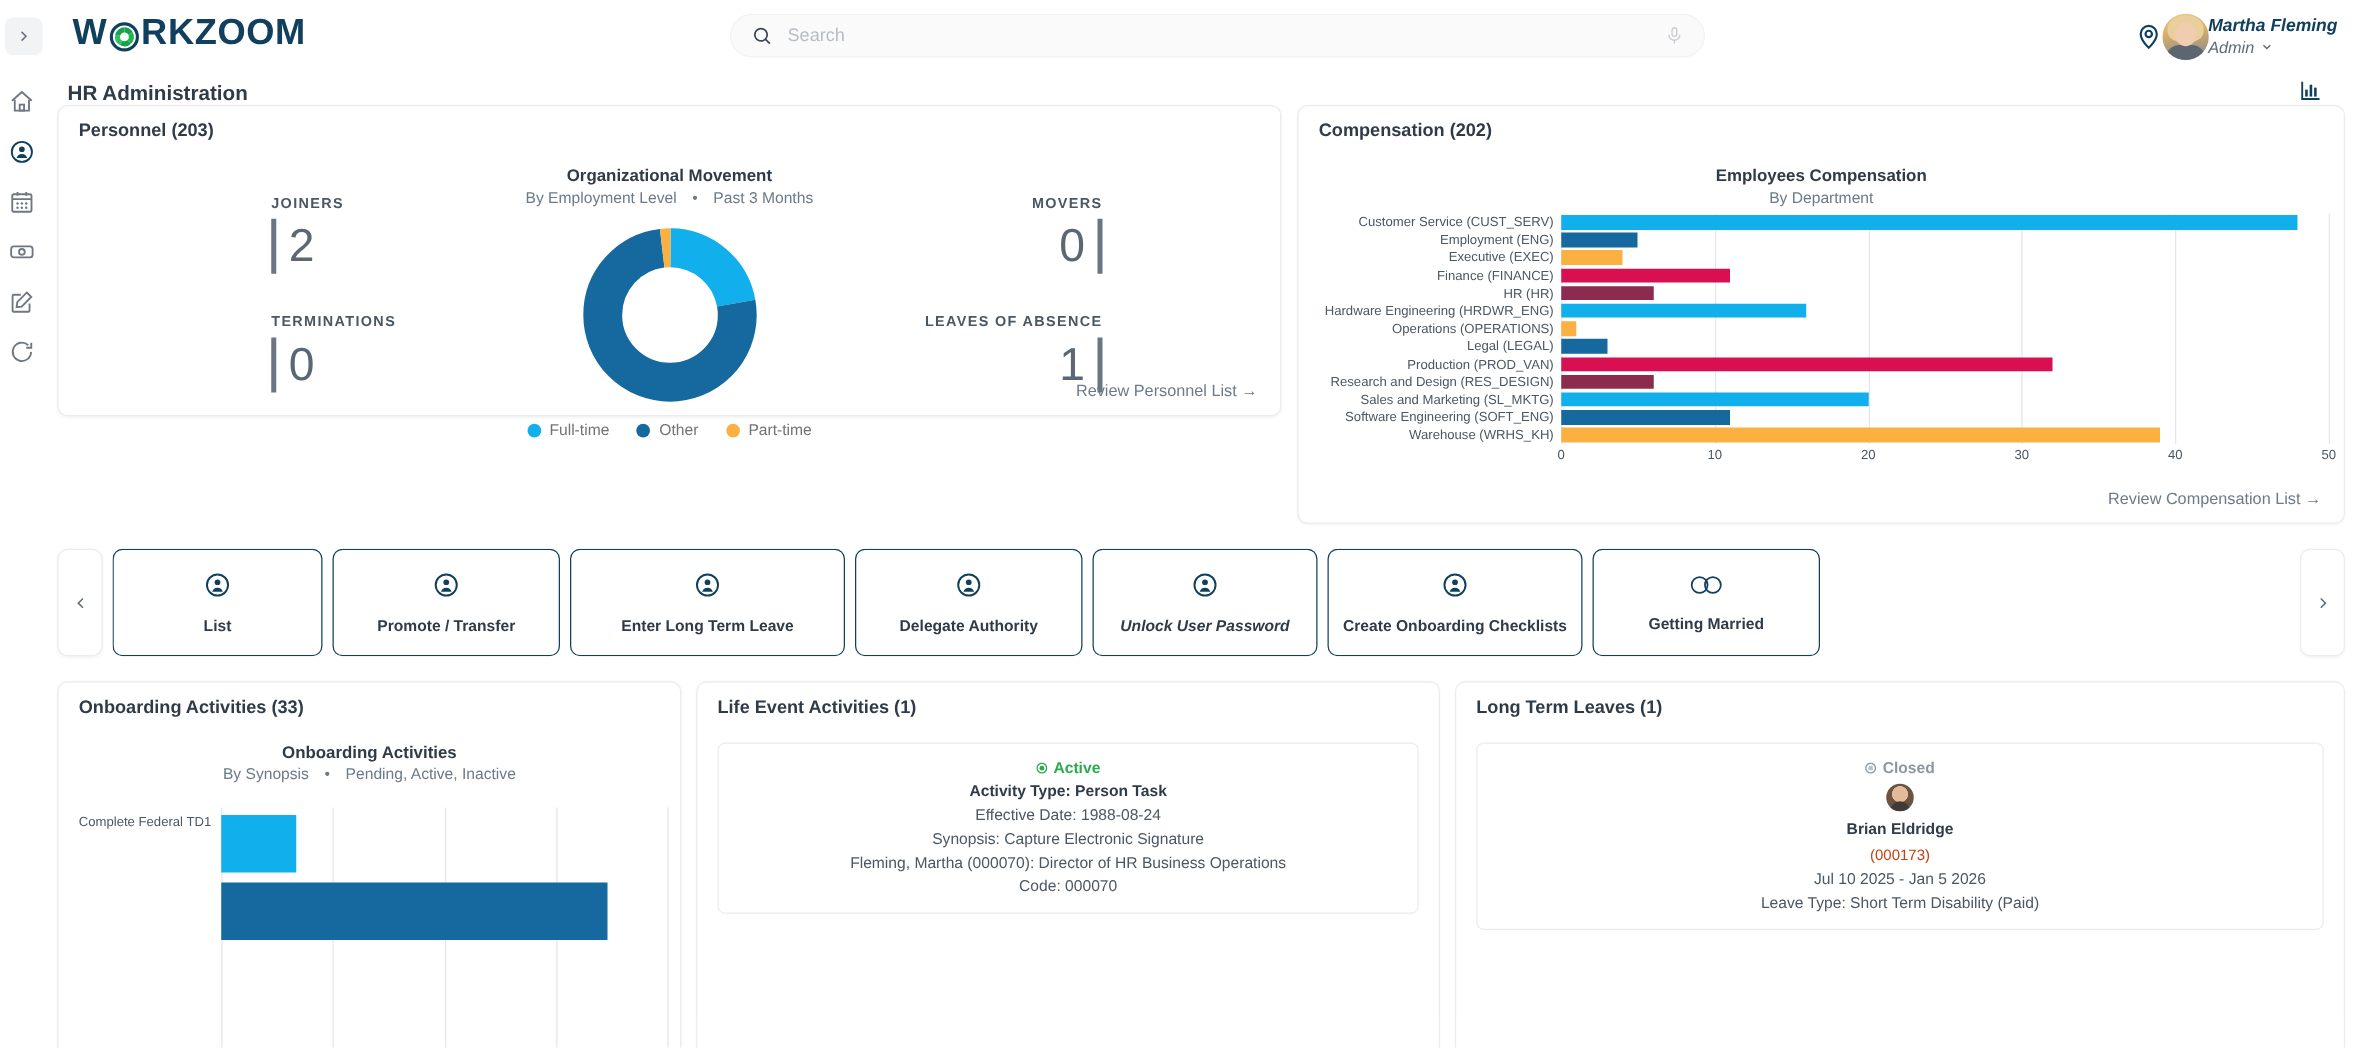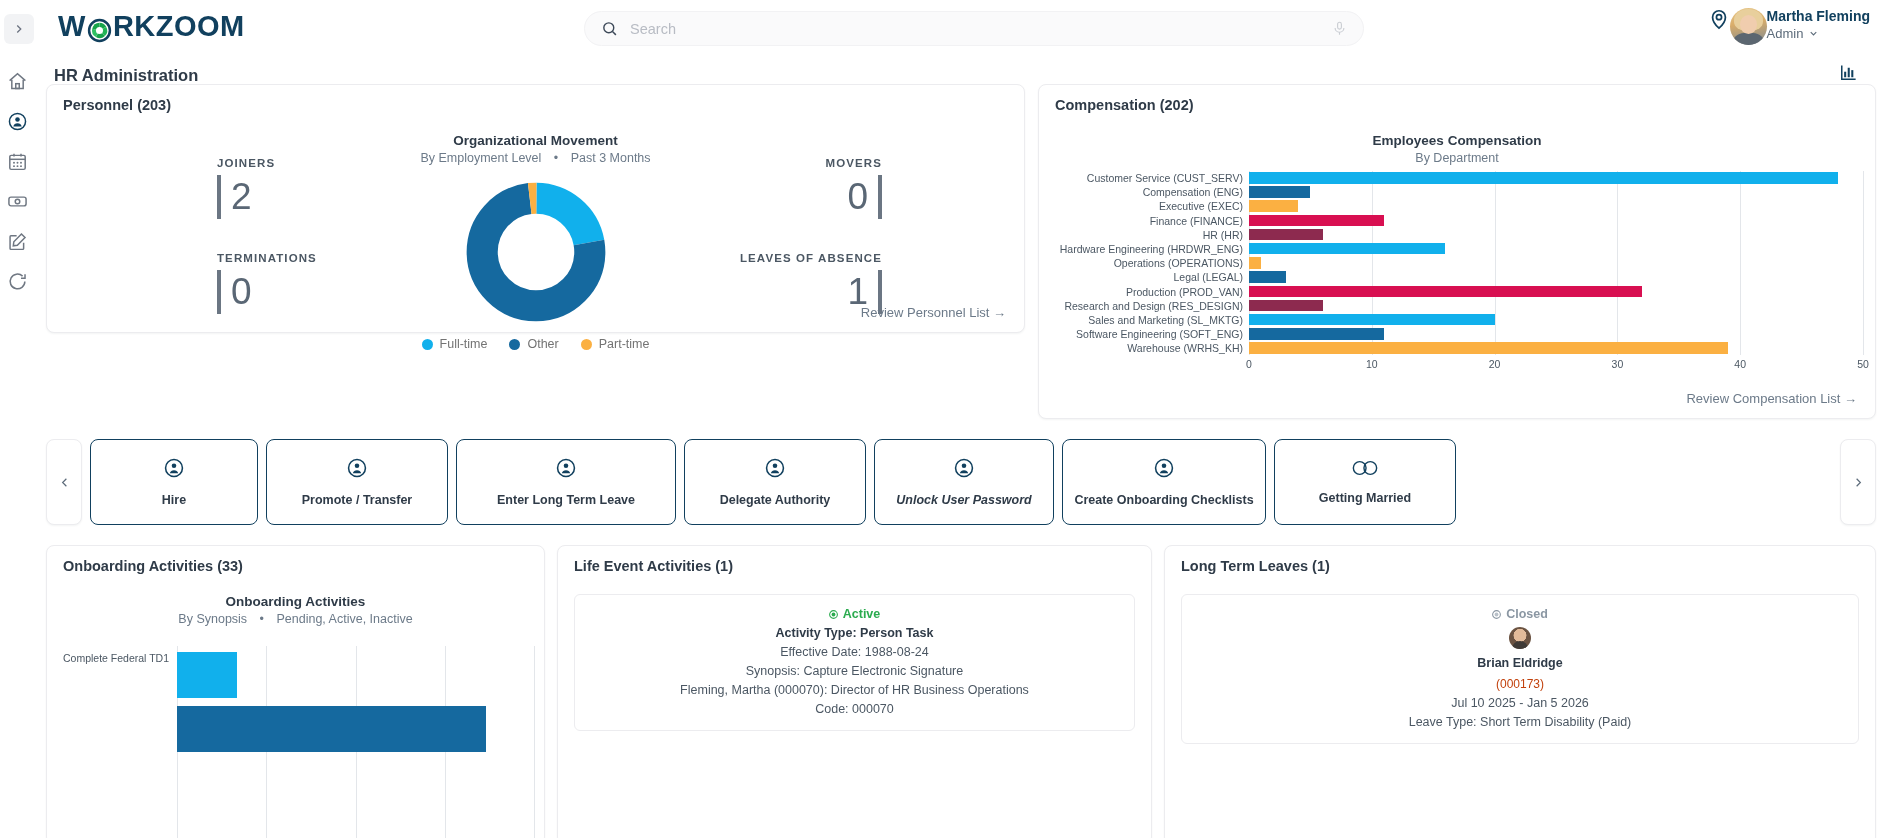--- a/index.html
+++ b/index.html
@@ -37,21 +37,21 @@
     padding: 0 16px; border: 1px solid #f2f2f4;
   }
   .searchwrap input {
     flex: 1; border: none; outline: none; background: transparent;
     font-size: 14.5px; color: #4a5568; font-family: "Liberation Sans", sans-serif;
     margin-left: 12px;
   }
   .searchwrap input::placeholder { color: #b8bcc4; }
   .userzone {
     position: absolute; right: 18px; top: 8px; height: 42px;
-    display: flex; gap: 0;
+    display: flex; align-items: center; gap: 0; font-style: italic;
   }
   .avatar {
     width: 37px; height: 37px; border-radius: 50%; overflow: hidden;
     background: linear-gradient(170deg,#e8c98c 0%,#d9ad6a 40%,#7a8793 100%);
     position: relative; flex: none;
   }
   .avatar::before { 
     content:""; position:absolute; left:4px; top:1px; width:29px; height:22px;
     border-radius: 50% 50% 42% 42%; background:#e8cf9c;
   }
@@ -396,21 +396,21 @@
               <div class="gridline" style="left: 80%;"></div>
               <div class="gridline" style="left: 100%;"></div>
             </div>
             <div class="hbar-row">
               <div class="hbar-label">Customer Service (CUST_SERV)</div>
               <div class="hbar-track">
                 <div class="hbar-fill" title="Customer Service (CUST_SERV): 48" style="width: 96%; background: rgb(17, 176, 236);"></div>
               </div>
             </div>
             <div class="hbar-row">
-              <div class="hbar-label">Compensation (ENG)</div>
+              <div class="hbar-label">Employment (ENG)</div>
               <div class="hbar-track">
                 <div class="hbar-fill" title="Engineering (ENG): 5" style="width: 10%; background: rgb(21, 105, 159);"></div>
               </div>
             </div>
             <div class="hbar-row">
               <div class="hbar-label">Executive (EXEC)</div>
               <div class="hbar-track">
                 <div class="hbar-fill" title="Executive (EXEC): 4" style="width: 8%; background: rgb(251, 176, 66);"></div>
               </div>
             </div>
@@ -494,21 +494,21 @@
             <polyline points="15 18 9 12 15 6"></polyline>
           </svg>
       </div>
       <div class="tiles" id="tiles">
           <div class="tile" style="width: 168px;">
             <div><svg width="22" height="22" viewBox="0 0 24 24" fill="none" stroke="#11405e" stroke-width="1.7">
                 <circle cx="12" cy="12" r="9.2"></circle>
                 <circle cx="12" cy="9.6" r="2.5" fill="#11405e" stroke="none"></circle>
                 <path d="M7.4 17.8a4.8 4.8 0 0 1 9.2 0z" fill="#11405e" stroke="none"></path>
               </svg></div>
-            <div class="tile-label">Hire</div>
+            <div class="tile-label">List</div>
           </div>
           <div class="tile" style="width: 182px;">
             <div><svg width="22" height="22" viewBox="0 0 24 24" fill="none" stroke="#11405e" stroke-width="1.7">
                 <circle cx="12" cy="12" r="9.2"></circle>
                 <circle cx="12" cy="9.6" r="2.5" fill="#11405e" stroke="none"></circle>
                 <path d="M7.4 17.8a4.8 4.8 0 0 1 9.2 0z" fill="#11405e" stroke="none"></path>
               </svg></div>
             <div class="tile-label">Promote / Transfer</div>
           </div>
           <div class="tile" style="width: 220px;">

